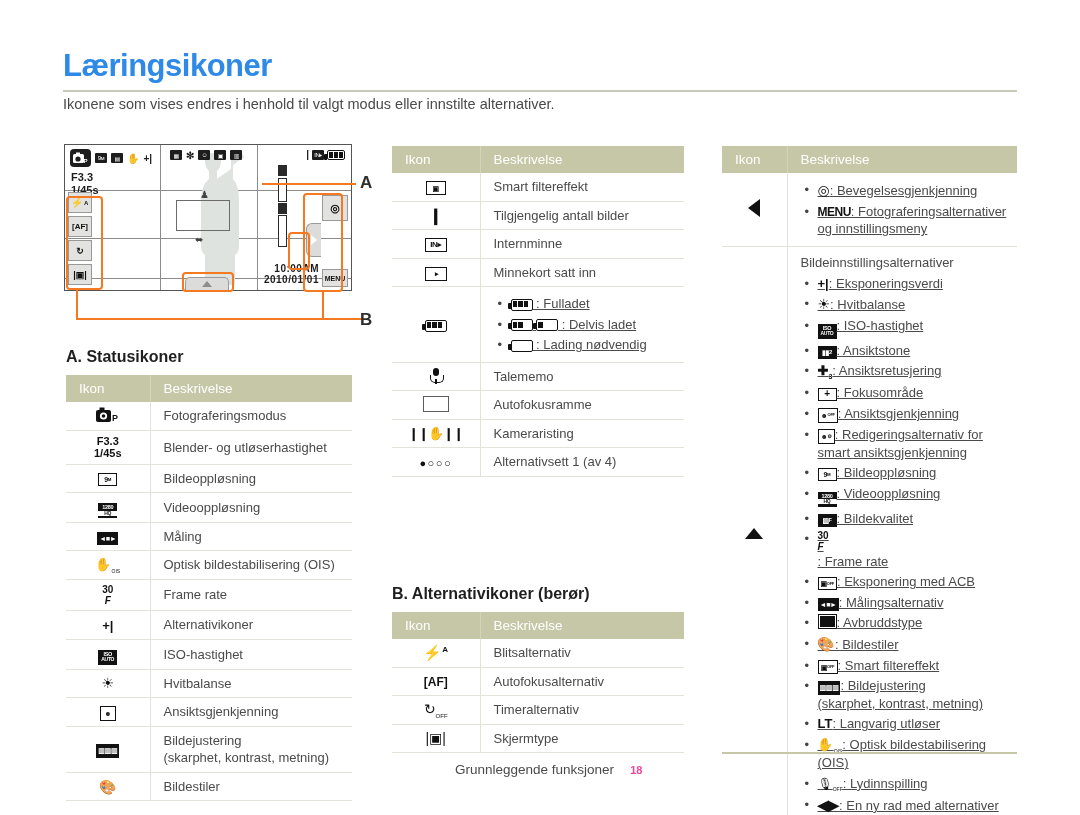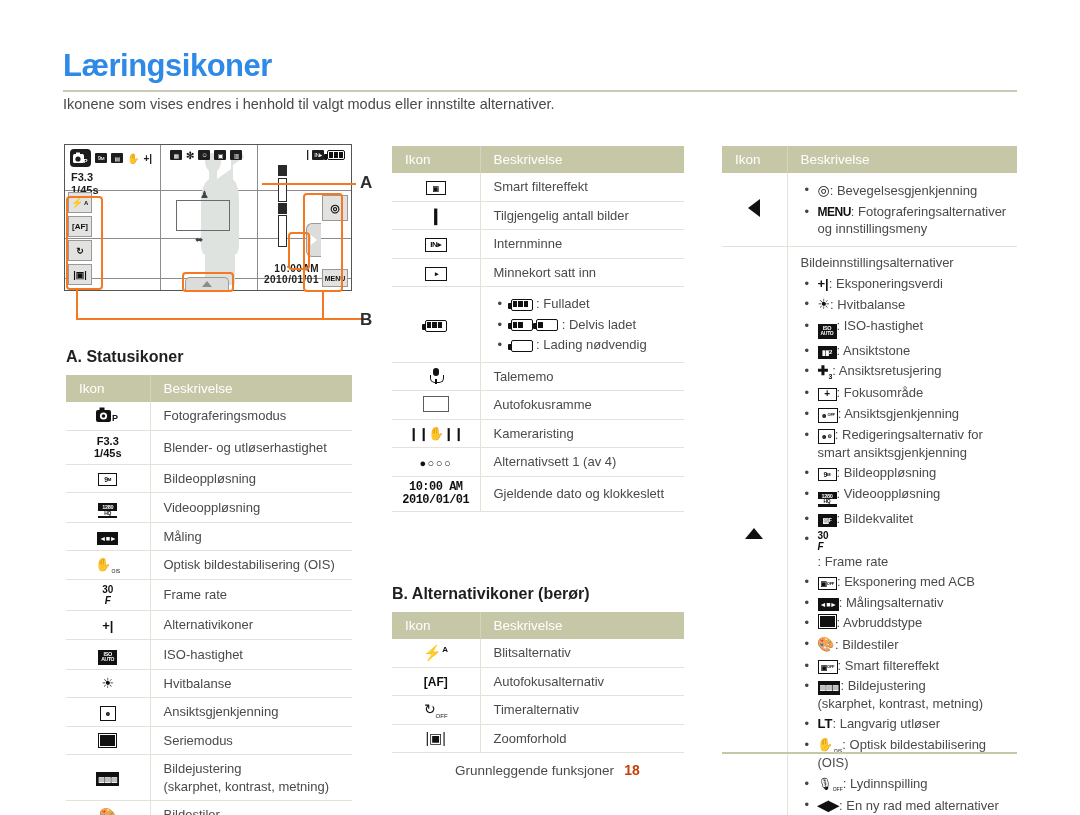--- a/index.html
+++ b/index.html
@@ -162,30 +162,30 @@
   .zoomcol span { display:block; border:1.4px solid #111; width:10px; margin:0 auto; }
   .mic { display:inline-block; width:12px; height:15px; position:relative; }
   .mic::before{content:"";position:absolute;left:3px;top:0;width:6px;height:8px;border-radius:3px;background:#111;}
   .mic::after{content:"";position:absolute;left:0px;top:7px;width:12px;height:7px;border-left:1.6px solid #111;border-right:1.6px solid #111;border-bottom:1.6px solid #111;border-radius:0 0 5px 5px;}
   .micstem{position:absolute;left:5px;top:11px;width:2px;height:5px;background:#111;}
   .afbox { display:inline-block; width:26px; height:16px; border:1.6px solid #5c5c5c; }
   .grid-ic { display:inline-block; width:26px; height:16px; position:relative; }
   .grid-ic i { position:absolute; background:#333; }
   .tri-l-big { width:0;height:0;border-top:9px solid transparent;border-bottom:9px solid transparent;border-right:12px solid #111; display:inline-block;}
   .tri-u-big { width:0;height:0;border-left:9px solid transparent;border-right:9px solid transparent;border-bottom:11px solid #111; display:inline-block;}
-  ul.blist { margin:0; padding-left:15px; list-style:none; }
+  ul.blist { margin:0; padding-left:15px; list-style:none;text-decoration:underline; }
   ul.blist li { position:relative; padding-left:2px; margin:3px 0; line-height:1.35; }
   ul.blist li::before { content:"•"; position:absolute; left:-11px; top:0; color:#444; }
   .subhead { margin:2px 0 2px 0; }
 
   #footer {
     position:absolute; left:455px; top:762px;
     font-size:13.5px; color:#4a4a4a;
   }
-  #footer b { font-size:14px; color:#c2410c; margin-left:10px; }
+  #footer b { font-size:11px; color:#ec4899; margin-left:16px; }
   #bottom-rule {
     position:absolute; left:722px; top:752px; width:295px; height:1.5px; background:#c6c7a7;
   }
 </style>
 </head>
 <body>
 
 <div id="page-title">Læringsikoner</div>
 <div id="title-rule"></div>
 <div id="intro-text">Ikonene som vises endres i henhold til valgt modus eller innstilte alternativer.</div>
@@ -357,26 +357,20 @@
       </tr>
       <tr>
         <td class="ic"><span style="font-size:14px;color:#111;">☀</span></td>
         <td class="ds">Hvitbalanse</td>
       </tr>
       <tr>
         <td class="ic"><span class="boxic" style="min-width:16px;height:15px;">☻</span></td>
         <td class="ds">Ansiktsgjenkjenning</td>
       </tr>
       <tr>
-        <td class="ic"><span class="boxic" style="min-width:19px;height:15px;padding:1px;">
-            <span style="background:#111;display:block;width:100%;height:100%;"></span>
-          </span></td>
-        <td class="ds">Seriemodus</td>
-      </tr>
-      <tr>
         <td class="ic"><span class="filled" style="min-width:20px;height:14px;">▥▥▥</span></td>
         <td class="ds">Bildejustering<br>(skarphet, kontrast, metning)</td>
       </tr>
       <tr>
         <td class="ic"><span style="font-size:14px;color:#111;">🎨</span></td>
         <td class="ds">Bildestiler</td>
       </tr>
     </tbody>
 </table>
 
@@ -427,26 +421,20 @@
         <td class="ds">Autofokusramme</td>
       </tr>
       <tr>
         <td class="ic"><span style="font-size:13px;color:#111;letter-spacing:-1px;">❙❙✋❙❙</span></td>
         <td class="ds">Kameraristing</td>
       </tr>
       <tr>
         <td class="ic"><span class="circ-row">●○○○</span></td>
         <td class="ds">Alternativsett 1 (av 4)</td>
       </tr>
-      <tr>
-        <td class="ic">
-          <div class="mono-b" style="line-height:1.1;">10:00 AM<br>2010/01/01</div>
-        </td>
-        <td class="ds">Gjeldende dato og klokkeslett</td>
-      </tr>
     </tbody>
 </table>
 
 <div class="sec-head" style="left:392px;top:585px;">B. Alternativikoner (berør)</div>
 
 <table class="icontab" id="tab-b" style="left:392px;top:612px;width:292px;">
   <colgroup>
       <col style="width:88px">
       <col>
     </colgroup>
@@ -464,21 +452,21 @@
       <tr>
         <td class="ic"><span style="font-size:12px;font-weight:bold;color:#111;">[AF]</span></td>
         <td class="ds">Autofokusalternativ</td>
       </tr>
       <tr>
         <td class="ic"><span style="font-size:14px;color:#111;">↻<sub style="font-size:6px;">OFF</sub></span></td>
         <td class="ds">Timeralternativ</td>
       </tr>
       <tr>
         <td class="ic"><span style="font-size:14px;color:#111;">|▣|</span></td>
-        <td class="ds">Zoomforhold</td>
+        <td class="ds">Skjermtype</td>
       </tr>
     </tbody>
 </table>
 
 <table class="icontab" id="tab-right" style="left:722px;top:146px;width:295px;">
   <colgroup>
       <col style="width:65px">
       <col>
     </colgroup>
   <thead>

